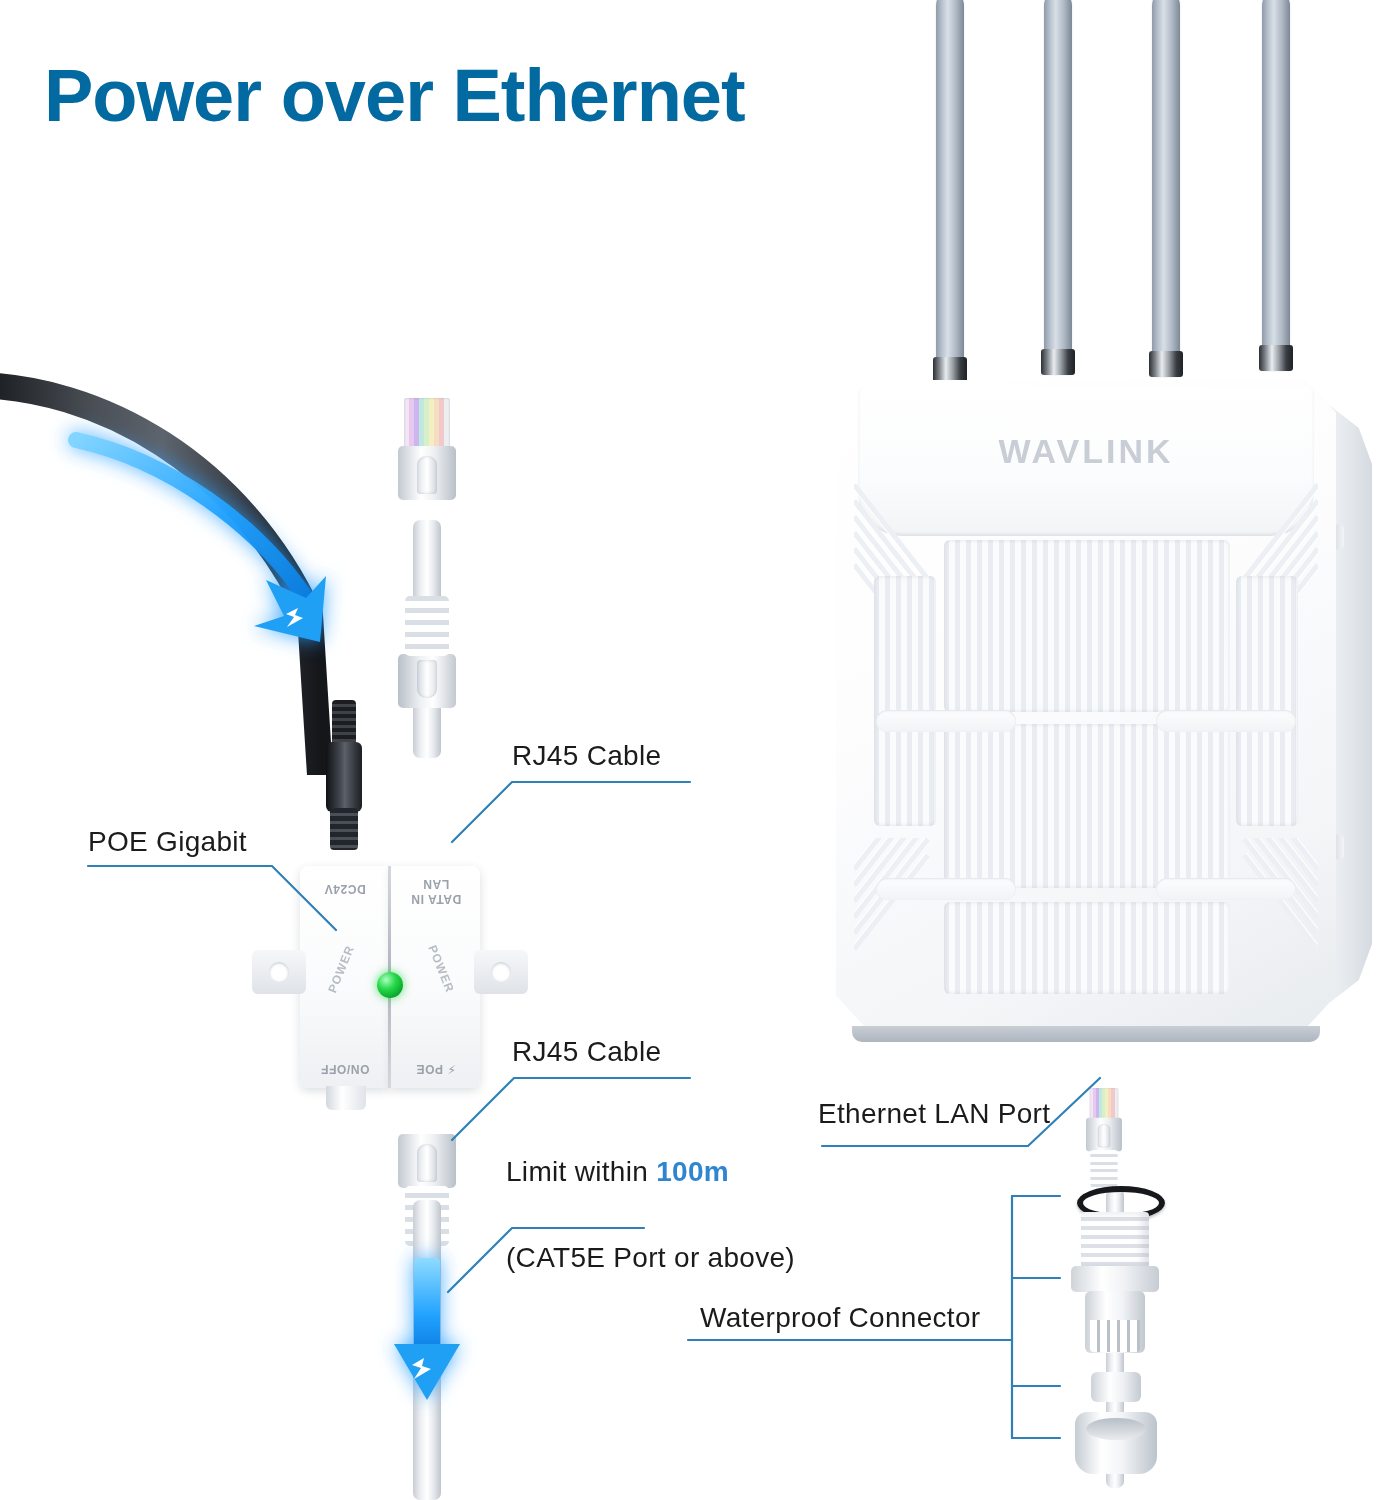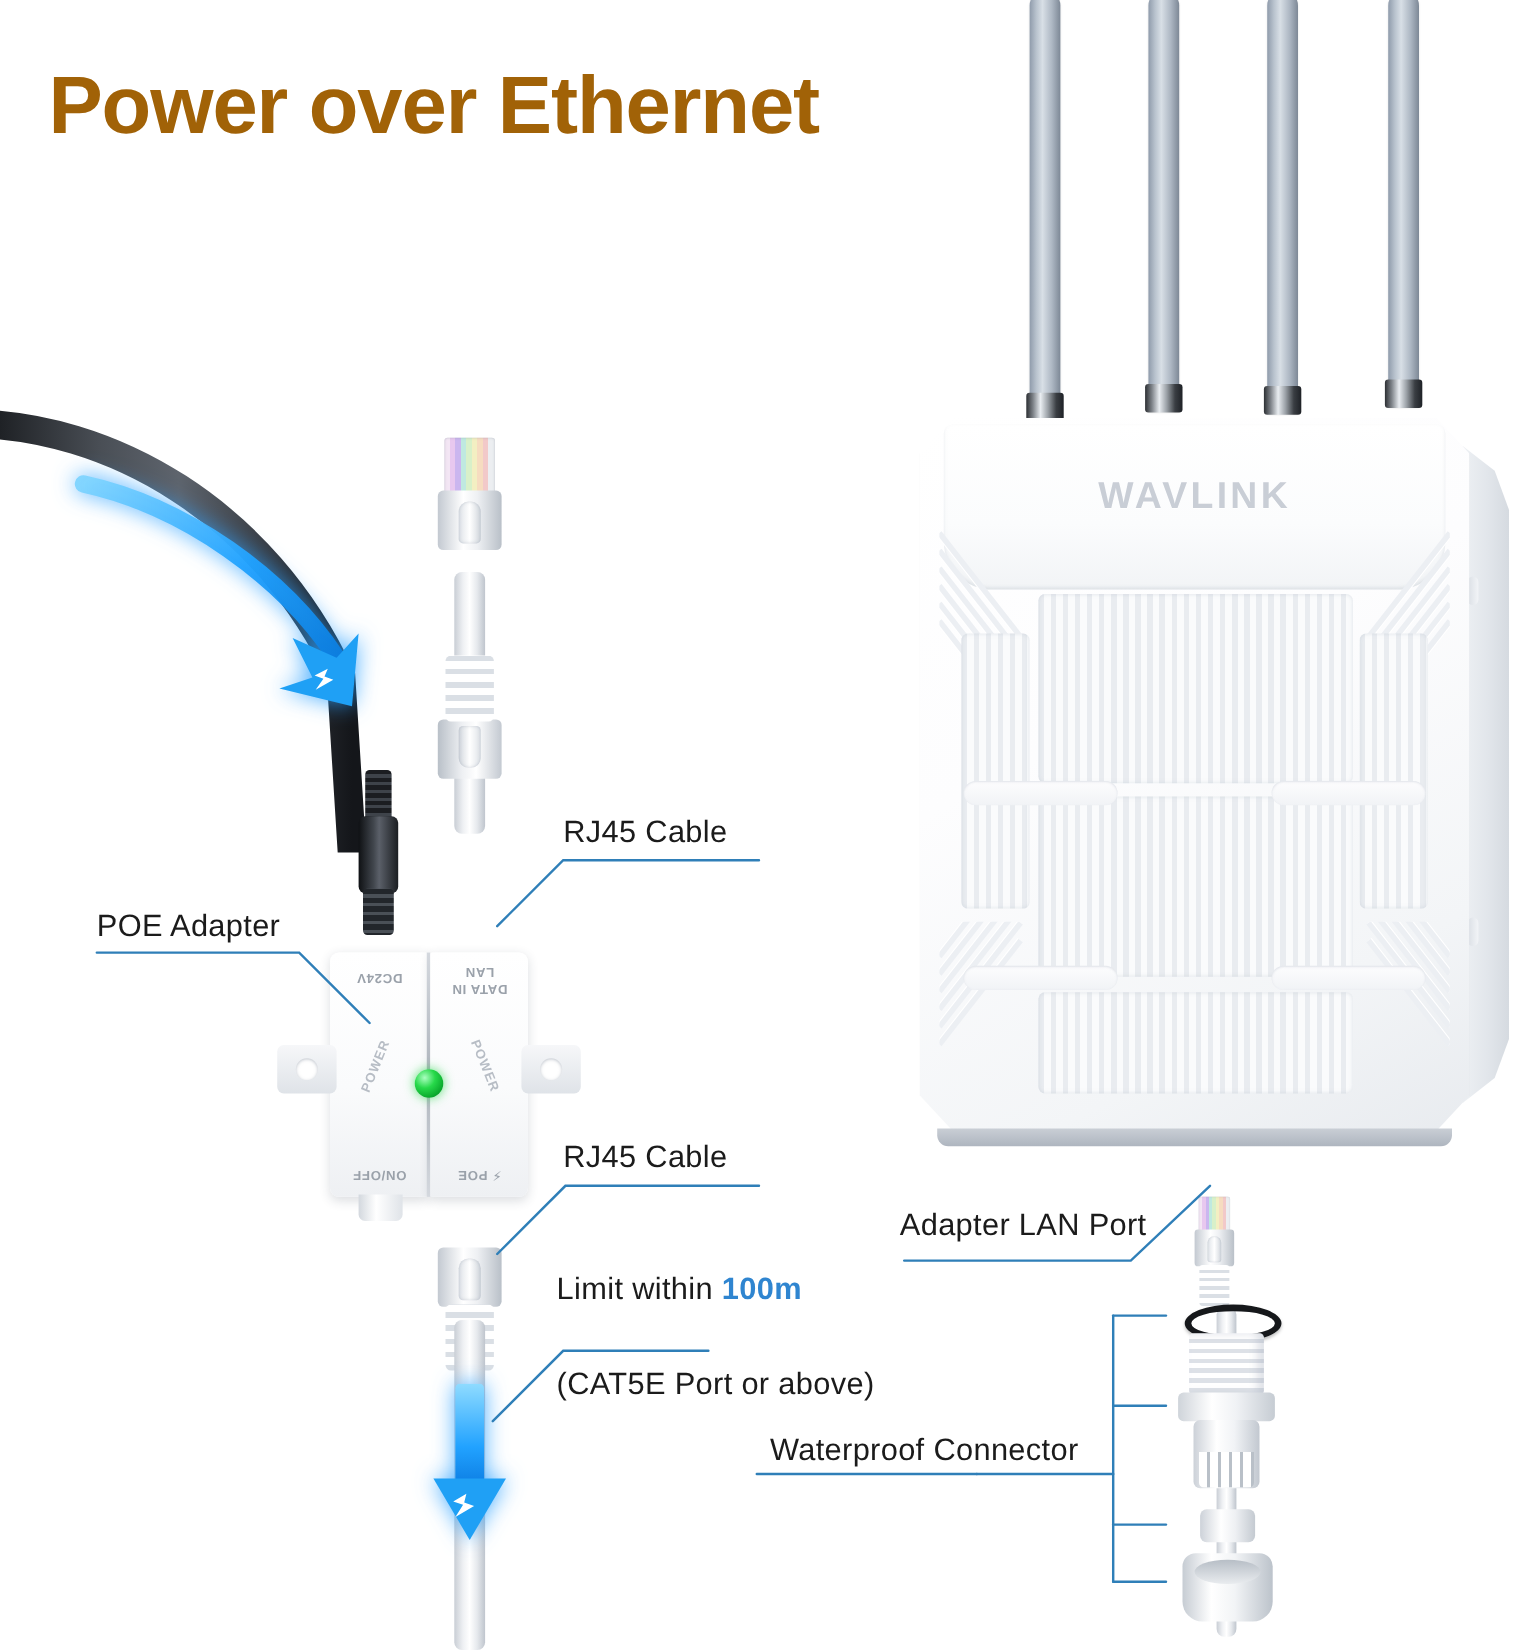--- a/index.html
+++ b/index.html
@@ -8,21 +8,21 @@
     width:1383px;height:1500px;position:relative;overflow:hidden;
     font-family:"Liberation Sans","DejaVu Sans",sans-serif;
     color:#1a1a1a;
   }
   .stage{position:absolute;left:0;top:0;width:1383px;height:1500px;}
 
   
   #headline{
     position:absolute;left:44px;top:58px;
     font-size:74px;font-weight:bold;letter-spacing:-1px;
-    color:#a16207;line-height:1.02;white-space:nowrap;
+    color:#0369a1;line-height:1.02;white-space:nowrap;
   }
   #subline{
     position:absolute;left:48px;top:160px;width:800px;
     font-size:31px;line-height:1.42;color:#1b1b1b;font-weight:300;
     letter-spacing:.2px;
   }
 
   
   .callout{
     position:absolute;font-size:28px;color:#1b1b1b;font-weight:300;
@@ -356,28 +356,28 @@
       <path d="M1012,1196 L1060,1196"></path>
       <path d="M1012,1278 L1060,1278"></path>
       <path d="M1012,1386 L1060,1386"></path>
       <path d="M1012,1438 L1060,1438"></path>
       <path d="M1012,1196 L1012,1438"></path>
       <path d="M888,1340 L1012,1340"></path>
       <path d="M688,1340 L888,1340"></path>
     </g>
   </svg>
 
-  <div class="callout" style="left:88px;top:826px;">POE Adapter</div>
+  <div class="callout" style="left:88px;top:826px;">POE Gigabit</div>
 
   <div class="callout" style="left:512px;top:740px;">RJ45 Cable</div>
 
   <div class="callout" style="left:512px;top:1036px;">RJ45 Cable</div>
 
   <div class="callout" style="left:506px;top:1156px;">
     <span>Limit within </span><span class="accent">100m</span>
   </div>
   <div class="callout" style="left:506px;top:1242px;">(CAT5E Port or above)</div>
 
-  <div class="callout" style="left:818px;top:1098px;">Adapter LAN Port</div>
+  <div class="callout" style="left:818px;top:1098px;">Ethernet LAN Port</div>
 
   <div class="callout" style="left:700px;top:1302px;">Waterproof Connector</div>
 
 </div>
 
 </body></html>

